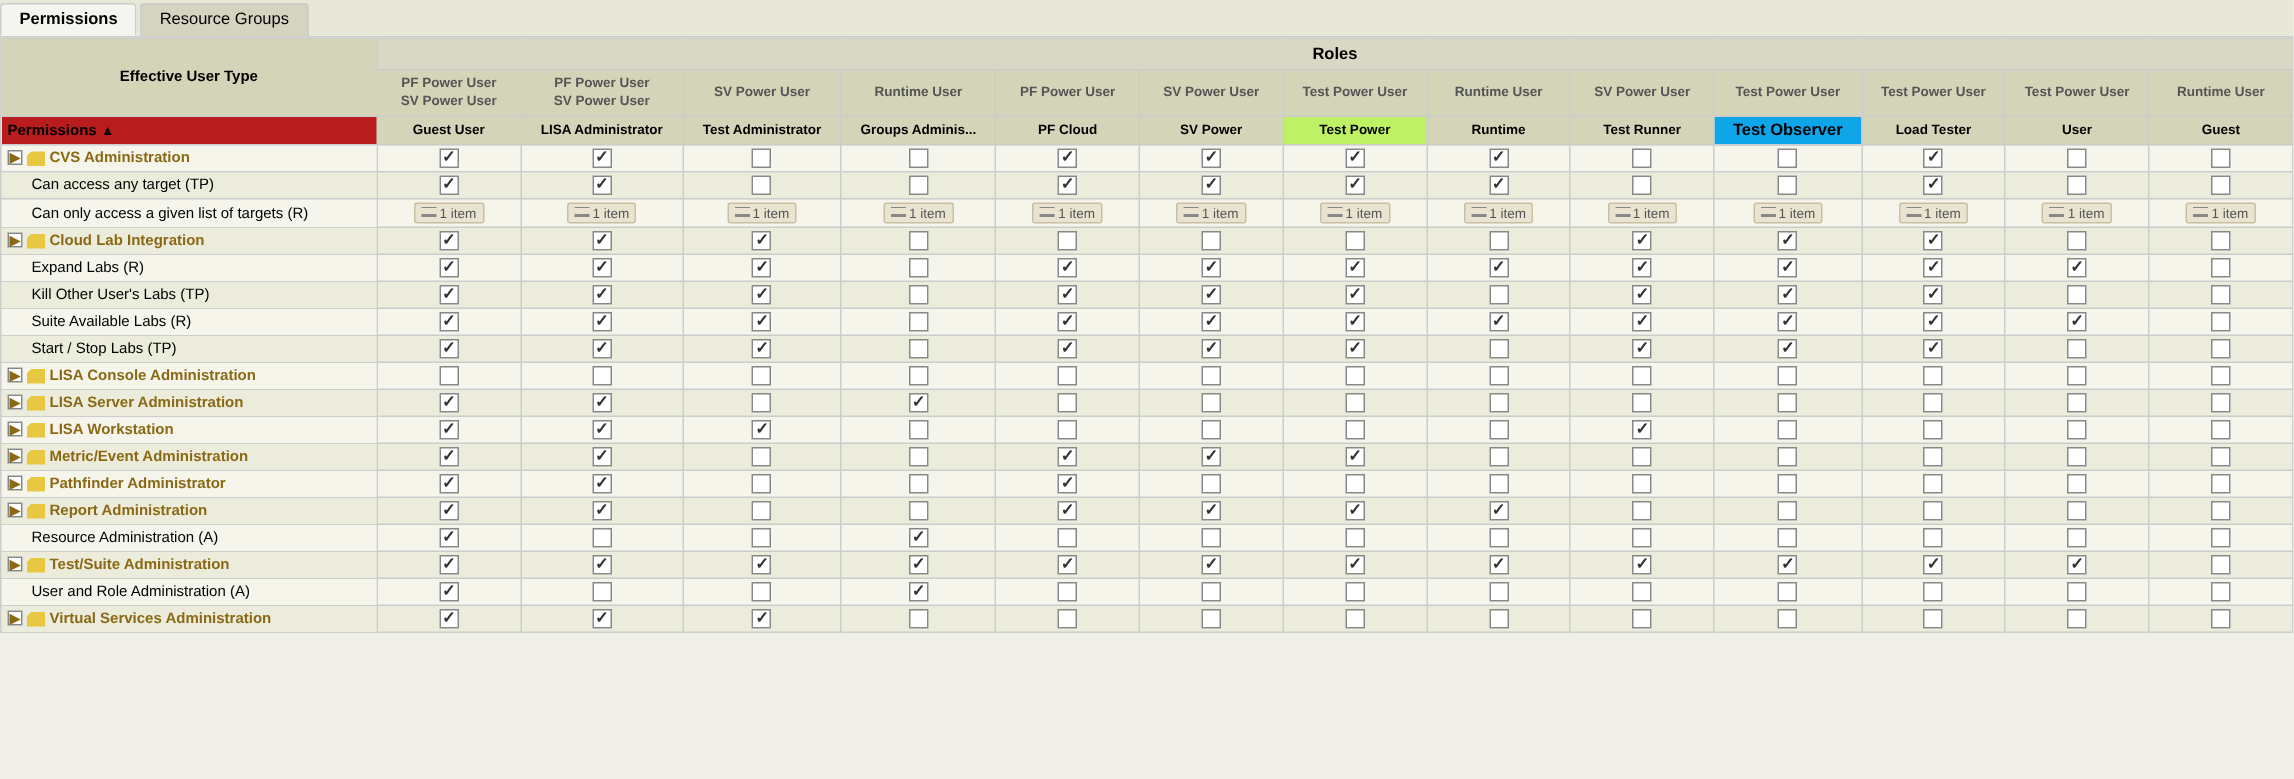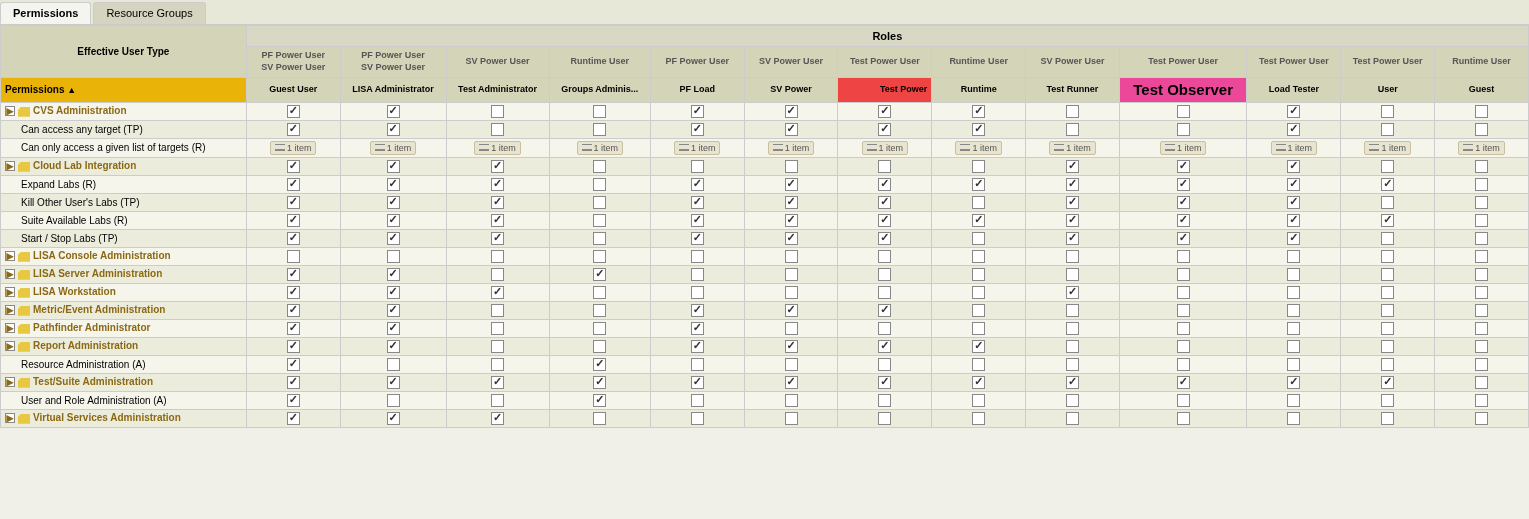--- a/index.html
+++ b/index.html
@@ -72,35 +72,35 @@
           <th class="col-role"><span style="font-size:9px;color:#555;">SV Power User</span></th>
           <th class="col-role"><span style="font-size:9px;color:#555;">Test Power User</span></th>
           <th class="col-role"><span style="font-size:9px;color:#555;">Runtime User</span></th>
           <th class="col-role"><span style="font-size:9px;color:#555;">SV Power User</span></th>
           <th class="col-role"><span style="font-size:9px;color:#555;">Test Power User</span></th>
           <th class="col-role"><span style="font-size:9px;color:#555;">Test Power User</span></th>
           <th class="col-role"><span style="font-size:9px;color:#555;">Test Power User</span></th>
           <th class="col-role"><span style="font-size:9px;color:#555;">Runtime User</span></th>
         </tr>
       <tr id="permission-header-row">
-        <th class="col-permission" style="background:#eab308;">
+        <th class="col-permission" style="background:#b91c1c;">
           <span>Permissions</span>
           <span class="sort-indicator"> ▲</span>
         </th>
 
       <th class="col-role" style="background: rgb(212, 212, 184); font-size: 9px;">Guest User</th>
           <th class="col-role" style="background: rgb(212, 212, 184); font-size: 9px;">LISA Administrator</th>
           <th class="col-role" style="background: rgb(212, 212, 184); font-size: 9px;">Test Administrator</th>
           <th class="col-role" style="background: rgb(212, 212, 184); font-size: 9px;">Groups Adminis...</th>
-          <th class="col-role" style="background: rgb(212, 212, 184); font-size: 9px;">PF Load</th>
+          <th class="col-role" style="background: rgb(212, 212, 184); font-size: 9px;">PF Cloud</th>
           <th class="col-role" style="background: rgb(212, 212, 184); font-size: 9px;">SV Power</th>
-          <th class="col-role" style="background: #ef4444; font-size: 9px; text-align: right;">Test Power</th>
+          <th class="col-role" style="background: #bef264; font-size: 9px;">Test Power</th>
           <th class="col-role" style="background: rgb(212, 212, 184); font-size: 9px;">Runtime</th>
           <th class="col-role" style="background: rgb(212, 212, 184); font-size: 9px;">Test Runner</th>
-          <th class="col-role" style="background: #ec4899; font-size: 15px;">Test Observer</th>
+          <th class="col-role" style="background: #0ea5e9; font-size: 11px;">Test Observer</th>
           <th class="col-role" style="background: rgb(212, 212, 184); font-size: 9px;">Load Tester</th>
           <th class="col-role" style="background: rgb(212, 212, 184); font-size: 9px;">User</th>
           <th class="col-role" style="background: rgb(212, 212, 184); font-size: 9px;">Guest</th>
         </tr>
     </thead>
     <tbody id="permissions-tbody">
     <tr>
           <td class="col-permission permission-group"><span class="expand-icon">▶</span><span class="folder-icon"></span><span>CVS Administration</span></td>
           <td class="check-cell"><span class="cb checked"></span></td>
           <td class="check-cell"><span class="cb checked"></span></td>

